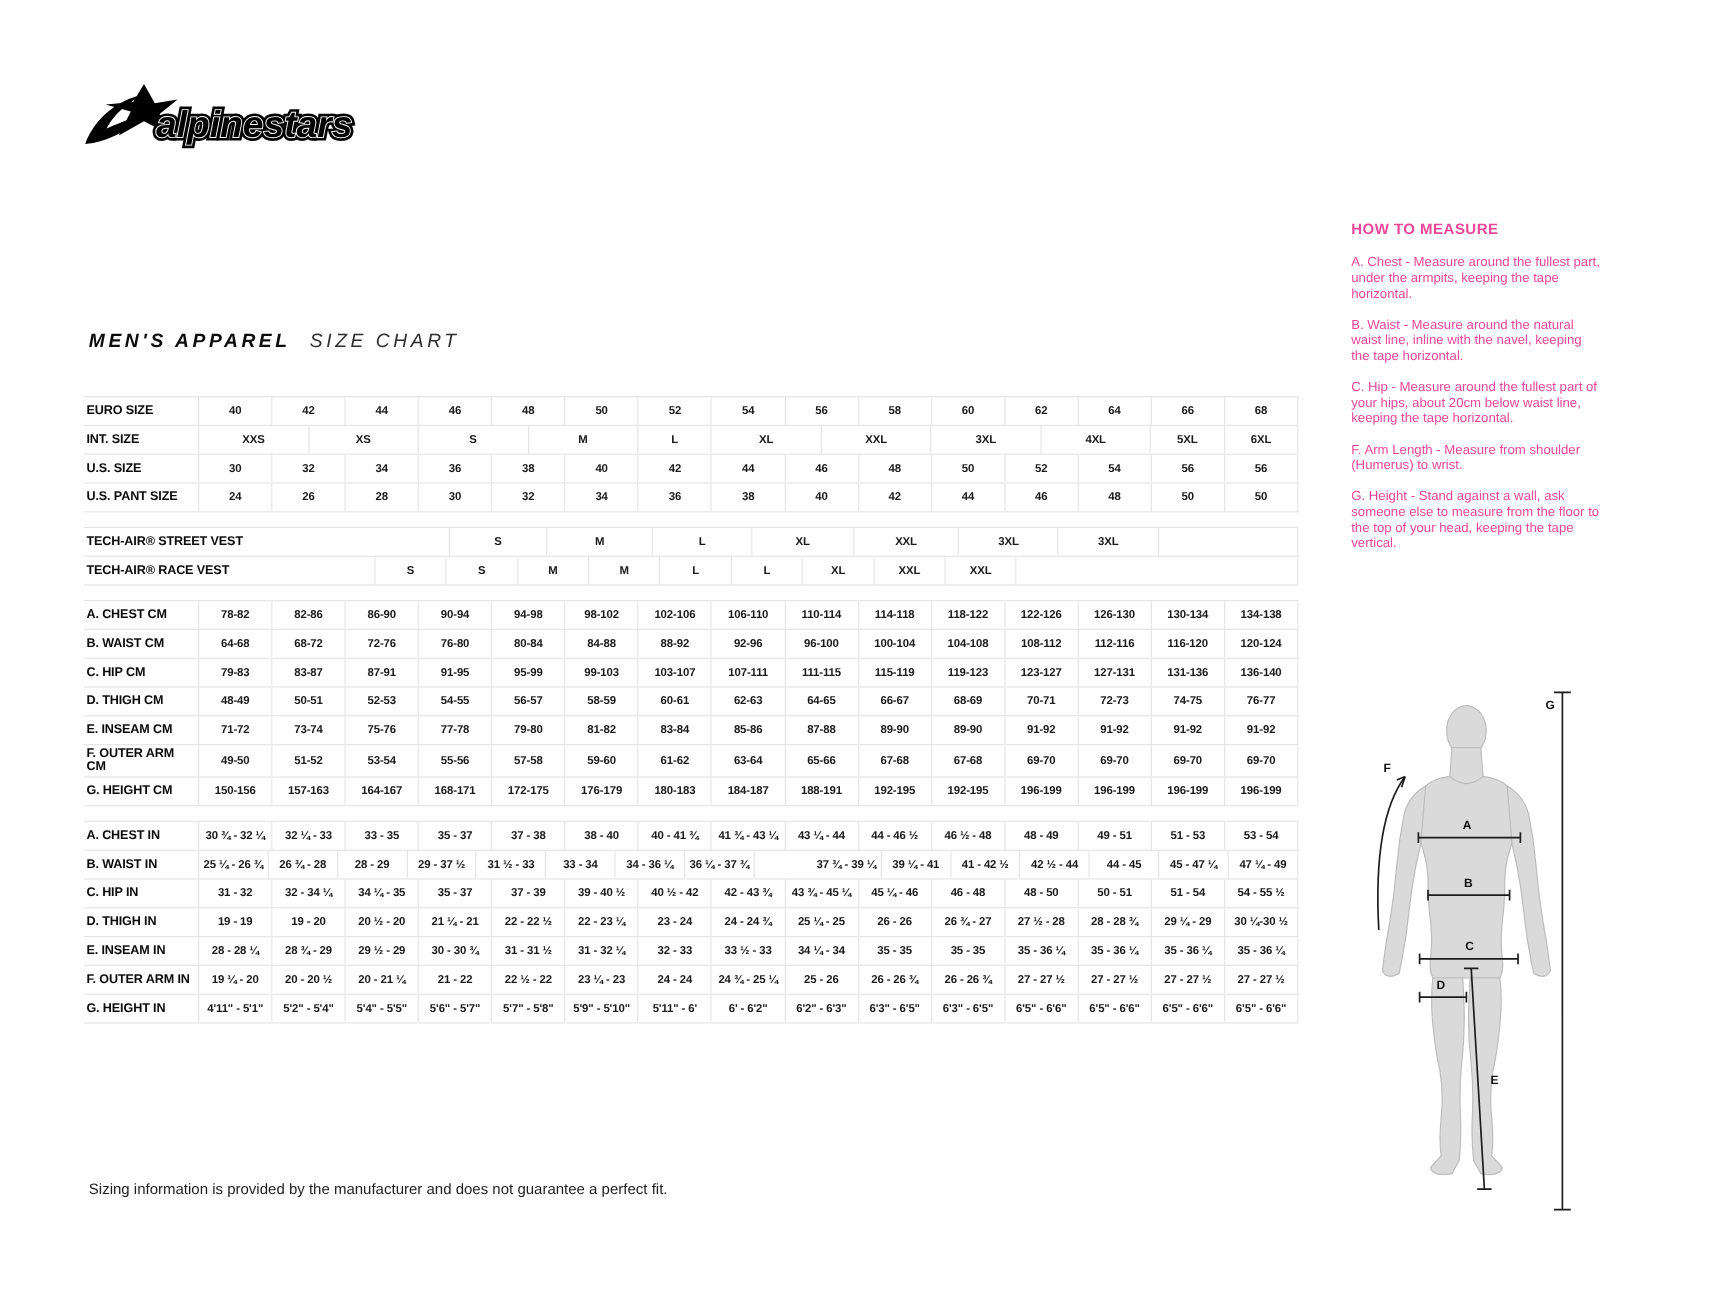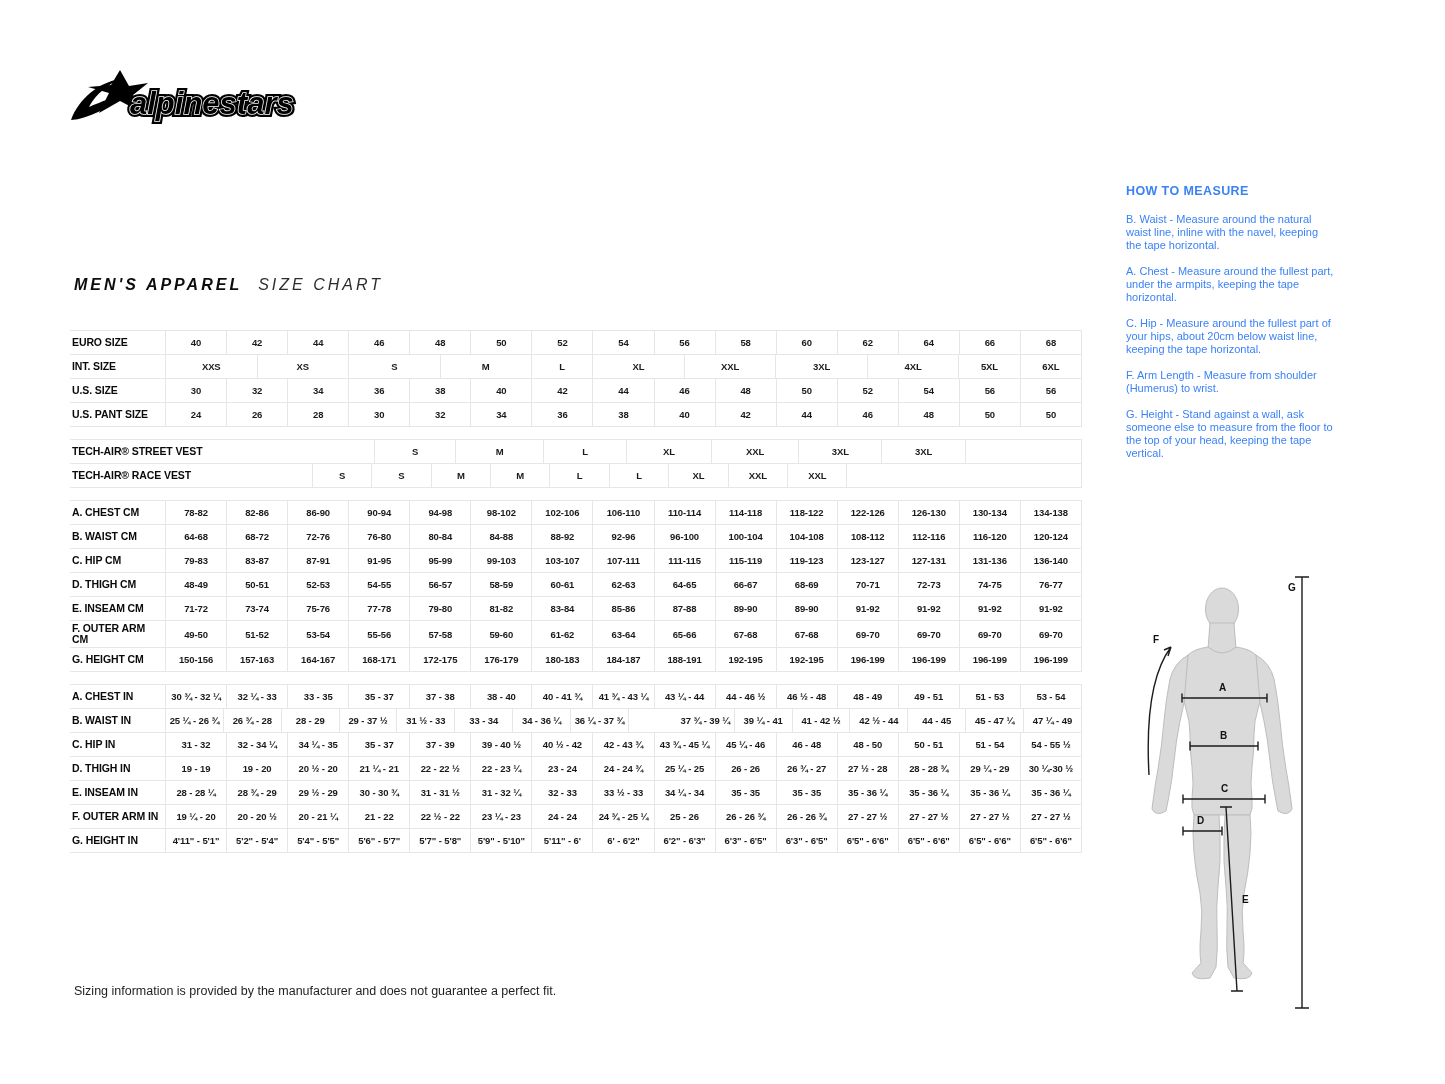--- a/index.html
+++ b/index.html
@@ -23,21 +23,21 @@
   .tlabel{flex:0 0 96px;box-sizing:border-box;padding:2px 4px 2px 2px;
           border-right:1px solid #e6e6e6;display:flex;align-items:center;
           font-size:10.5px;font-weight:bold;line-height:11px;color:#0a0a0a;
           letter-spacing:-0.1px;}
   .trow.tech .tlabel{border-right:none;white-space:nowrap;overflow:visible;z-index:2;}
   .tcell{display:flex;align-items:center;justify-content:center;
          border-right:1px solid #e6e6e6;font-size:9.5px;font-weight:bold;
          color:#1a1a1a;white-space:nowrap;letter-spacing:-0.1px;}
 
   
-  .measure{position:absolute;left:1126px;top:184px;width:208px;color:#3b82f6;}
+  .measure{position:absolute;left:1126px;top:184px;width:208px;color:#ec4899;}
   .measure h3{margin:0 0 15px 0;font-size:12.5px;letter-spacing:.4px;font-weight:bold;}
   .measure p{margin:0 0 13px 0;font-size:11px;line-height:13px;}
 
   
   .figure{position:absolute;left:1140px;top:563px;}
   .figure .body-shape{fill:#dadada;stroke:#bdbdbd;stroke-width:1;}
   .figure .mline{stroke:#1c1c1c;stroke-width:1.4;fill:none;}
   .figure text{font-family:"Liberation Sans",sans-serif;font-size:10px;font-weight:bold;fill:#111;}
 
   
@@ -423,22 +423,22 @@
           <div class="tcell" style="flex: 2 1 0%;">6'5" - 6'6"</div>
           <div class="tcell" style="flex: 2 1 0%;">6'5" - 6'6"</div>
           <div class="tcell" style="flex: 2 1 0%;">6'5" - 6'6"</div>
           <div class="tcell" style="flex: 2 1 0%;">6'5" - 6'6"</div>
         </div>
       </div>
     </div>
 
   <div class="measure">
     <h3>HOW TO MEASURE</h3>
+    <p>A. Chest - Measure around the fullest part, under the armpits, keeping the tape horizontal.</p>
     <p>B. Waist - Measure around the natural waist line, inline with the navel, keeping the tape horizontal.</p>
-    <p>A. Chest - Measure around the fullest part, under the armpits, keeping the tape horizontal.</p>
     <p>C. Hip - Measure around the fullest part of your hips, about 20cm below waist line, keeping the tape horizontal.</p>
     <p>F. Arm Length - Measure from shoulder (Humerus) to wrist.</p>
     <p>G. Height - Stand against a wall, ask someone else to measure from the floor to the top of your head, keeping the tape vertical.</p>
   </div>
 
   <div class="figure">
     <svg width="310" height="495" viewBox="0 0 310 495">
       <g>
         <ellipse class="body-shape" cx="82" cy="46" rx="16.5" ry="21"></ellipse>
         <path class="body-shape" d="M70,60 L94,60 L96,86 Q82,98 68,86 Z"></path>

